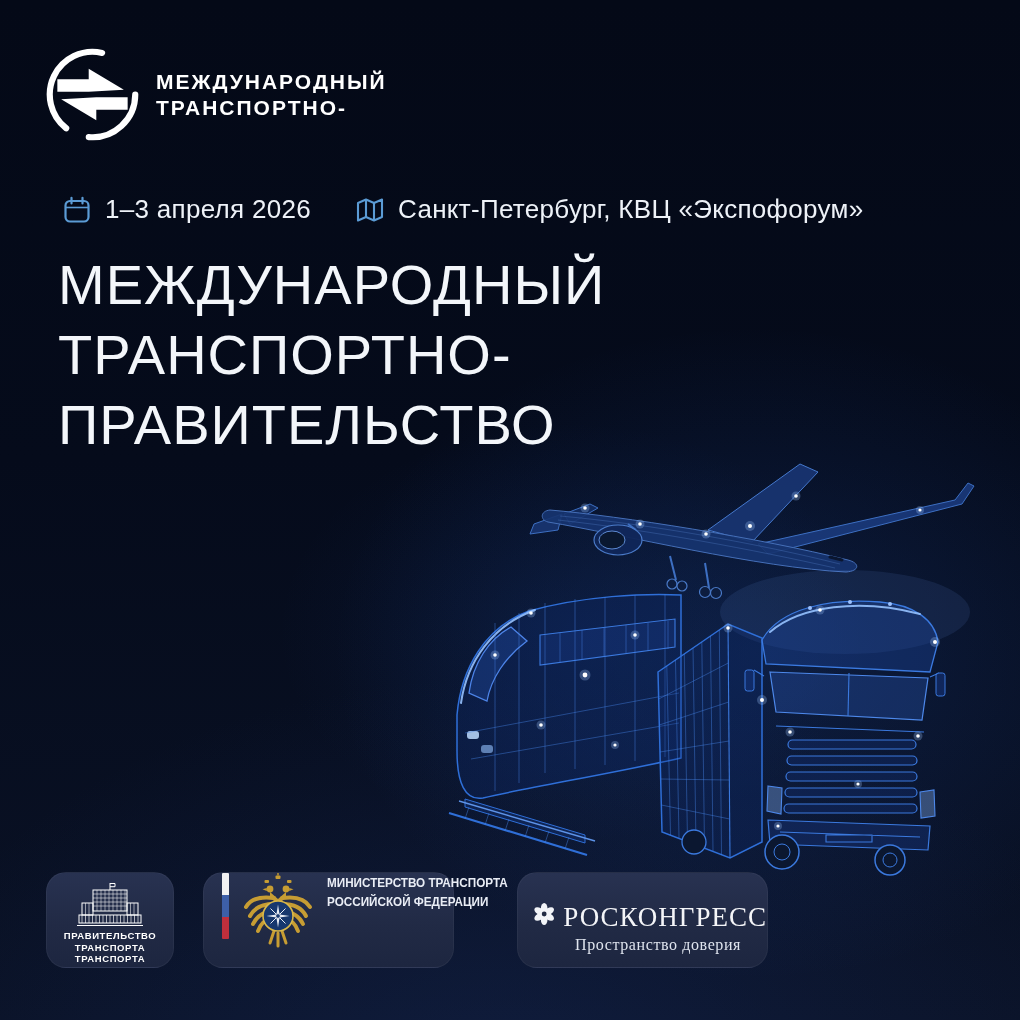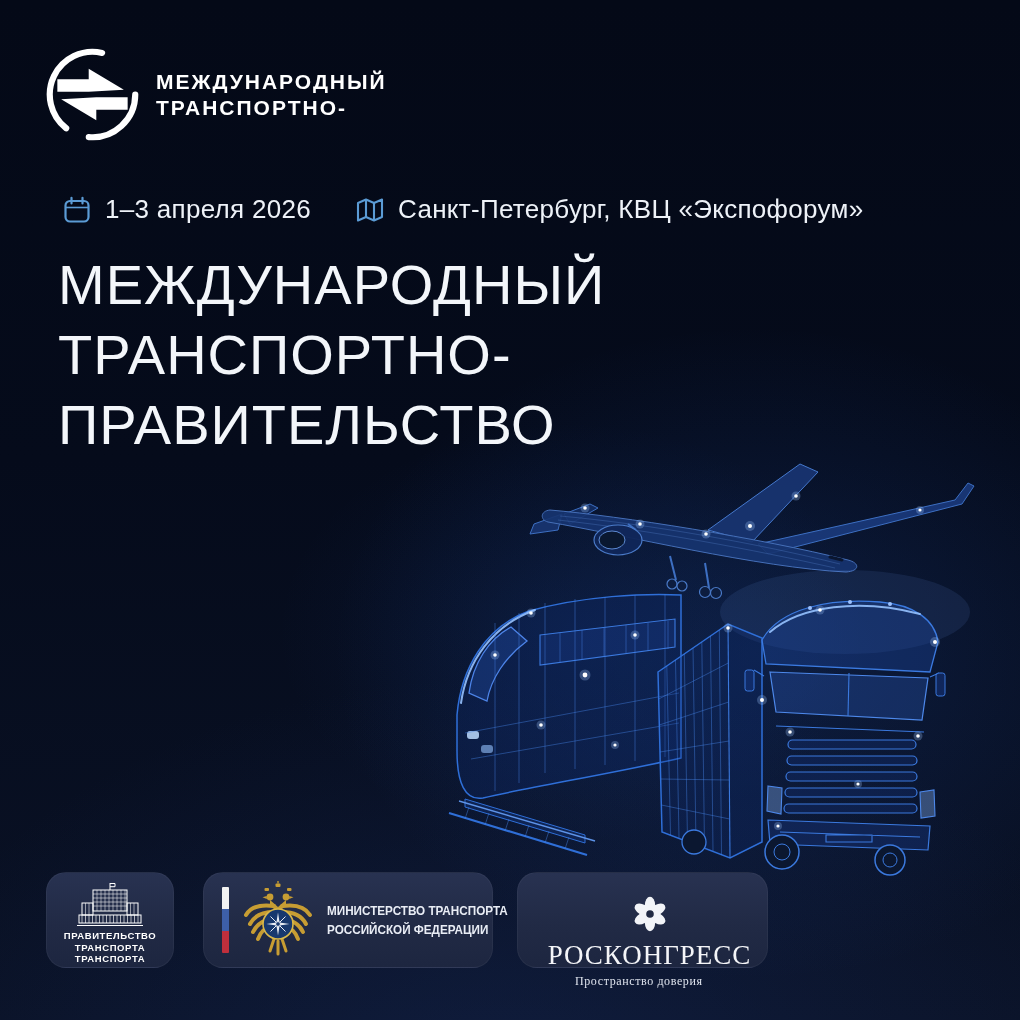--- a/index.html
+++ b/index.html
@@ -31,29 +31,29 @@
   .plane{left:500px;top:438px;width:500px;height:190px;}
   .train{left:435px;top:583px;width:310px;height:290px;}
   .truck{left:630px;top:580px;width:320px;height:300px;}
   
   .card{position:absolute;top:872px;height:96px;border-radius:20px;
     background:linear-gradient(180deg,#283251 0%,#212a45 55%,#1d2640 100%);
     border:1px solid rgba(255,255,255,0.045);box-sizing:border-box;}
   .card-gov{left:46px;width:128px;text-align:center;}
   .card-gov .gov-icon{margin:9px auto 2px auto;display:block;}
   .gov-text{font-size:9.5px;font-weight:700;letter-spacing:.6px;line-height:11.5px;color:#ffffff;}
-  .card-min{left:203px;width:290px;display:flex;align-items:center;padding-left:18px;}
+  .card-min{left:203px;width:251px;display:flex;padding-left:18px;}
   .flag{width:7px;height:66px;display:flex;flex-direction:column;border-radius:1px;overflow:hidden;flex:0 0 auto;}
   .flag div{flex:1;}
   .card-min .eagle{margin-left:12px;flex:0 0 auto;}
   .min-text{margin-left:12px;font-size:13px;font-weight:700;line-height:19px;letter-spacing:0;color:#e9edf5;transform:scaleX(.9);transform-origin:left center;white-space:nowrap;}
   .card-ros{left:517px;width:251px;}
-  .ros-row{display:flex;align-items:center;gap:7px;margin:22px 0 0 14px;flex-direction:column;}
+  .ros-row{display:flex;align-items:flex-end;gap:7px;margin:22px 0 0 14px;}
   .ros-title{font-family:"Liberation Serif",serif;font-size:27px;letter-spacing:1px;color:#f4f5f8;white-space:nowrap;}
-  .ros-sub{font-family:"Liberation Serif",serif;font-size:12px;letter-spacing:.6px;color:#dfe4ee;margin:3px 0 0 57px;white-space:nowrap;}
+  .ros-sub{font-family:"Liberation Serif",serif;font-size:16px;letter-spacing:.6px;color:#dfe4ee;margin:3px 0 0 57px;white-space:nowrap;}
   
   .wire{fill:rgba(16,48,120,0.26);stroke:#2f6fd8;stroke-width:1.5;}
   .wire2{fill:none;stroke:#3b79de;stroke-width:1.1;}
   .mesh{stroke:rgba(70,130,230,0.55);stroke-width:.8;fill:none;}
   .hi{stroke:rgba(150,194,255,0.9);stroke-width:2;fill:none;stroke-linecap:round;}
   .nodeglow{fill:rgba(160,200,255,0.28);}
   .node{fill:#ffffff;}
 </style>
 </head>
 <body>

